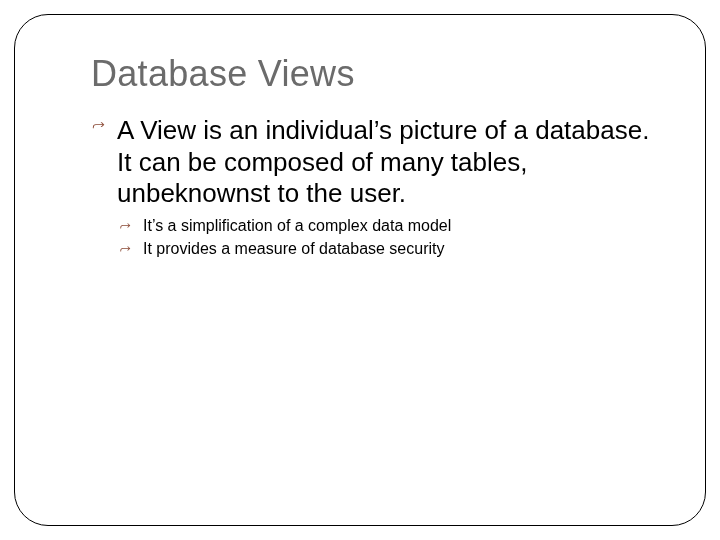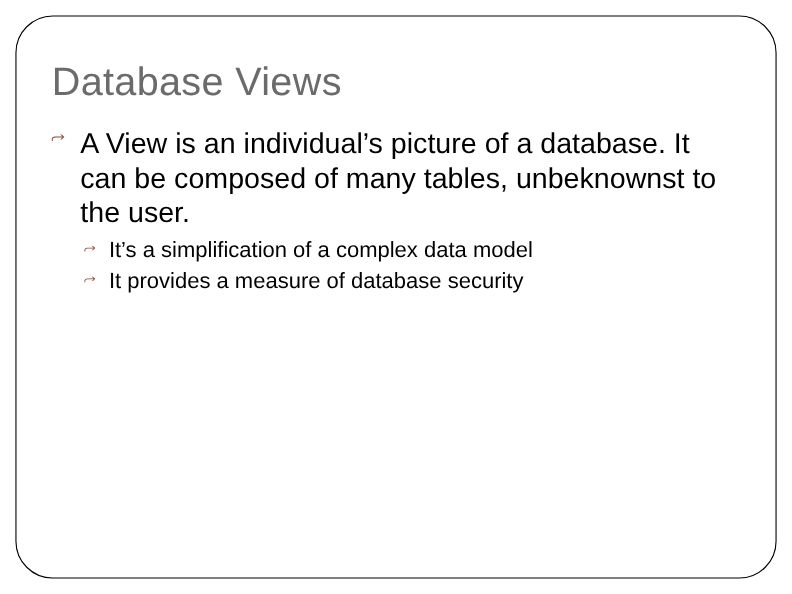--- a/index.html
+++ b/index.html
@@ -12,21 +12,21 @@
       height: 540px;
       padding: 14px;
       background: #fff;
       font-family: Arial, Helvetica, sans-serif;
     }
     .slide-frame {
       width: 100%;
       height: 100%;
       border: 1.5px solid #000;
       border-radius: 34px;
-      padding: 38px 48px 30px 32px;
+      padding: 38px 48px 30px 76px;
       position: relative;
     }
     .title {
       font-size: 36px;
       font-weight: 400;
       color: #6b6b6b;
       margin-bottom: 20px;
       letter-spacing: 0.3px;
     }
     .lvl1 {
@@ -49,21 +49,21 @@
       color: #8b4a36;
       transform: rotate(-90deg);
     }
     .lvl2 {
       margin-left: 28px;
       margin-top: 4px;
     }
     .lvl2-item {
       position: relative;
       padding-left: 20px;
-      font-size: 20px;
+      font-size: 16px;
       color: #000;
       line-height: 1.24;
       margin-bottom: 3px;
     }
     .lvl2-item::before {
       content: "\2935";
       position: absolute;
       left: 0;
       top: 2px;
       font-size: 13px;

